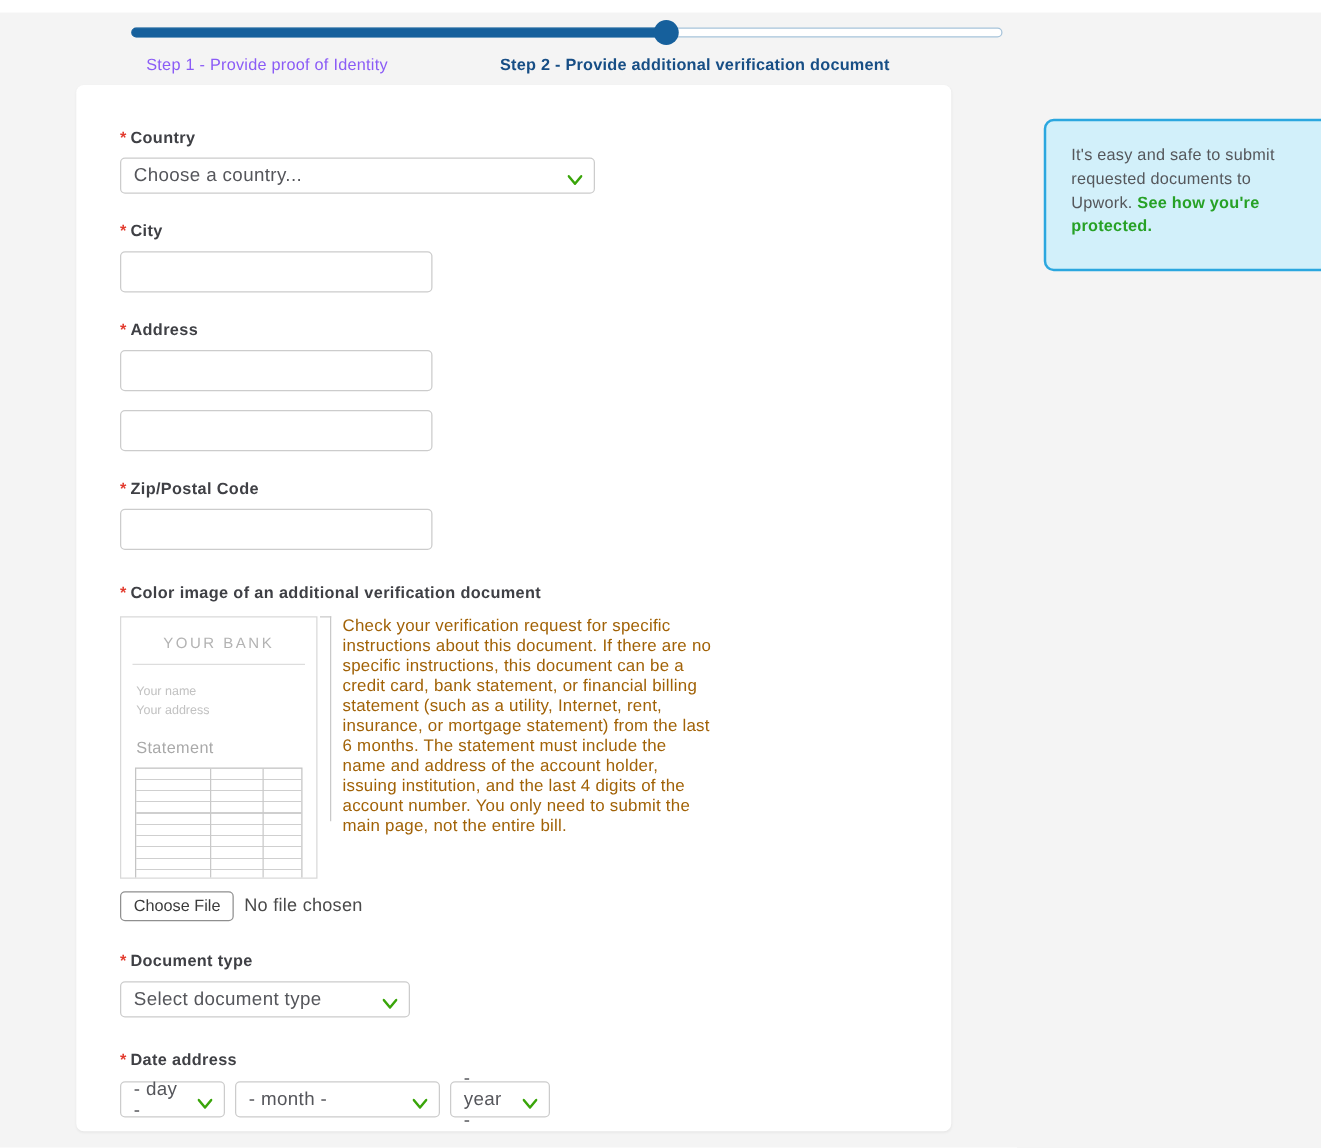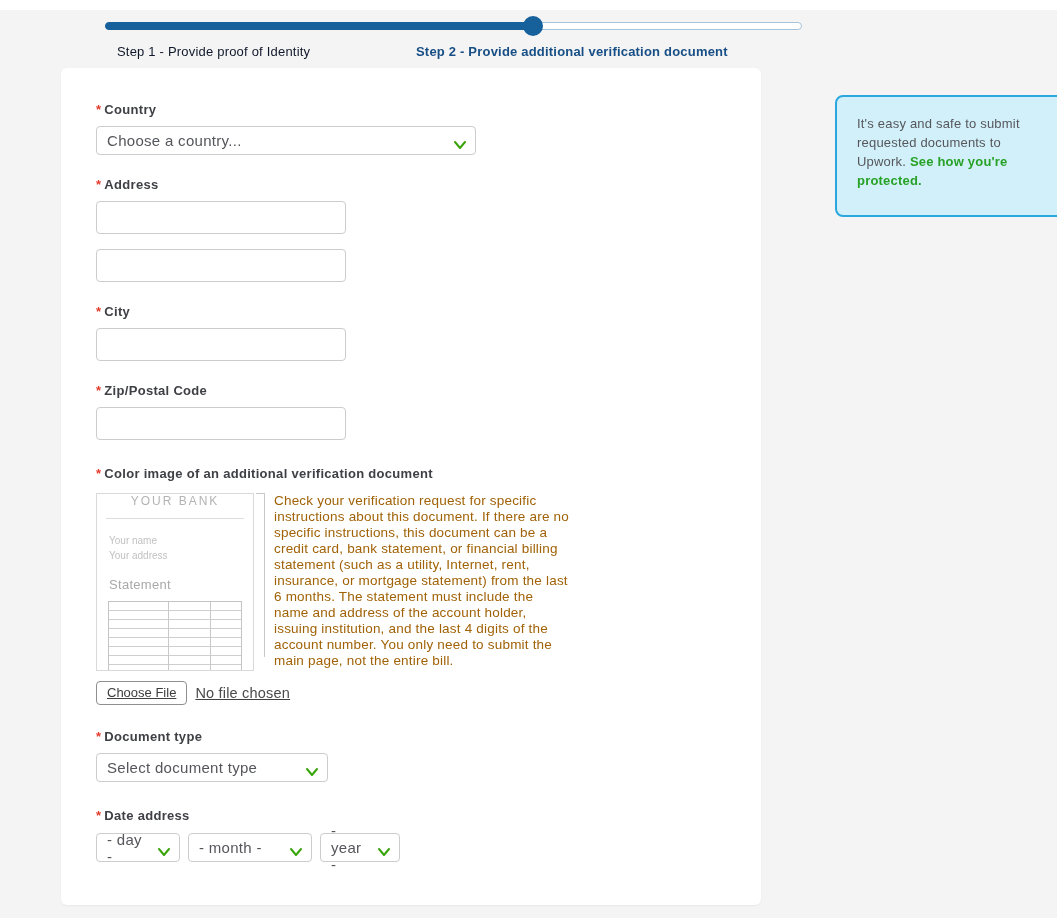--- a/index.html
+++ b/index.html
@@ -20,22 +20,22 @@
   }
   .progress-fill {
     position:absolute; left:-1px; top:-1px; height:8px; width:61.5%;
     background:#16609c; border-radius:6px; border:1px solid #16609c;
   }
   .progress-dot {
     position:absolute; top:-7px; width:20px; height:20px; border-radius:50%;
     background:#16609c; left:calc(61.5% - 10px);
   }
   .progress-labels { position:relative; margin-top:14px; height:18px; font-size:13px; letter-spacing:.2px; }
-  .step1 { position:absolute; left:12px; color:#0f172a; }
-  .step2 { position:absolute; left:311px; color:#174e85; font-weight:bold; }
+  .step1 { position:absolute; left:12px; color:#8b5cf6; }
+  .step2 { position:absolute; left:295px; color:#174e85; font-weight:bold; }
 
   
   .card {
     position:absolute; left:61px; top:68px; width:700px; height:837px;
     background:#ffffff; border-radius:6px; box-shadow:0 1px 2px rgba(0,0,0,.05);
     padding:34px 35px;
   }
   .field-label { font-size:13px; font-weight:bold; color:#3f4045; letter-spacing:.3px; }
   .req { color:#e23b2e; margin-right:3px; font-weight:bold; }
   .fgroup { margin-bottom:22px; }
@@ -48,49 +48,49 @@
   .sel .chev { position:absolute; right:9px; top:9px; width:12px; height:10px; }
   .txt-input {
     display:block; margin-top:9px; width:250px; height:33px;
     border:1px solid #ccc; border-radius:4px; background:#fff;
     font-size:15px; color:#404145; padding:0 10px; outline:none;
   }
 
   .w-country { width:380px; }
   .w-doctype { width:232px; }
   .w-day { width:84px;align-items:center; }
-  .w-month { width:124px; }
+  .w-month { width:164px; }
   .w-year { width:80px; }
 
   
   .doc-row { display:flex; margin-top:12px; }
   .bank-card {
-    width:158px; height:178px; border:1px solid #d9d9d9; background:#fff;
-    overflow:hidden; flex:none; 
+    width:158px; height:210px; border:1px solid #d9d9d9; background:#fff;
+    overflow:hidden; flex:none; padding-top:13px;
   }
   .bank-title { text-align:center; color:#b3b3b3; font-size:12px; letter-spacing:2px; }
   .bank-rule { border:none; border-top:1px solid #ddd; margin:10px 9px 0 9px; }
   .bank-lines { margin:15px 0 0 12px; font-size:10px; color:#c2c2c2; line-height:1.45; }
   .bank-statement { margin:14px 0 0 12px; font-size:13px; color:#a9a9a9; letter-spacing:.3px; }
   .bank-table {
     margin:9px 11px 0 11px; height:90px; border:1px solid #c4c4c4;
     background:
       linear-gradient(#c9c9c9,#c9c9c9) 45% 0/1px 100% no-repeat,
       linear-gradient(#c9c9c9,#c9c9c9) 77% 0/1px 100% no-repeat,
       repeating-linear-gradient(to bottom, transparent 0 8px, #cfcfcf 8px 9px);
   }
   .doc-bracket {
     flex:none; width:9px; height:164px; margin-left:2px;
     border-top:1px solid #c9c9c9; border-right:1px solid #c9c9c9;
   }
   .doc-instructions {
     margin-left:9px; width:296px; font-size:13.5px; line-height:16px;
     color:#a16207; letter-spacing:.2px;
   }
-  .file-row { display:flex; align-items:center; margin-top:10px;text-decoration:underline; }
+  .file-row { display:flex; align-items:center; margin-top:10px; }
   .file-btn {
     border:1px solid #8f8f8f; border-radius:4px; background:#fff;
     font-size:13px; color:#3c3c3c; padding:3px 10px 4px 10px; cursor:pointer;
   }
   .file-status { margin-left:8px; font-size:14.5px; color:#4a4a4a; letter-spacing:.2px; }
 
   .date-row { display:flex; gap:8px; }
   .date-row .sel { margin-top:0; }
   .date-label { margin-bottom:10px; }
 
@@ -127,28 +127,28 @@
       <span>Choose a country...</span>
       <span class="chev">
         <svg width="12" height="10" viewBox="0 0 12 10">
             <polyline points="1,2 6,8 11,2" fill="none" stroke="#3aa50a" stroke-width="2" stroke-linecap="round" stroke-linejoin="round"></polyline>
           </svg>
       </span>
     </div>
   </div>
 
   <div class="fgroup">
+    <div class="field-label"><span class="req">*</span><span>City</span></div>
+    <input class="txt-input" type="text" value="" style="">
+  </div>
+
+  <div class="fgroup">
     <div class="field-label"><span class="req">*</span><span>Address</span></div>
     <input class="txt-input" type="text" value="" style="">
     <input class="txt-input" style="margin-top: 15px;" type="text" value="">
-  </div>
-
-  <div class="fgroup">
-    <div class="field-label"><span class="req">*</span><span>City</span></div>
-    <input class="txt-input" type="text" value="" style="">
   </div>
 
   <div class="fgroup" style="margin-bottom:26px;">
     <div class="field-label"><span class="req">*</span><span>Zip/Postal Code</span></div>
     <input class="txt-input" type="text" value="" style="">
   </div>
 
   <div class="fgroup" style="margin-bottom:24px;">
     <div class="field-label"><span class="req">*</span><span>Color image of an additional verification document</span></div>
 

